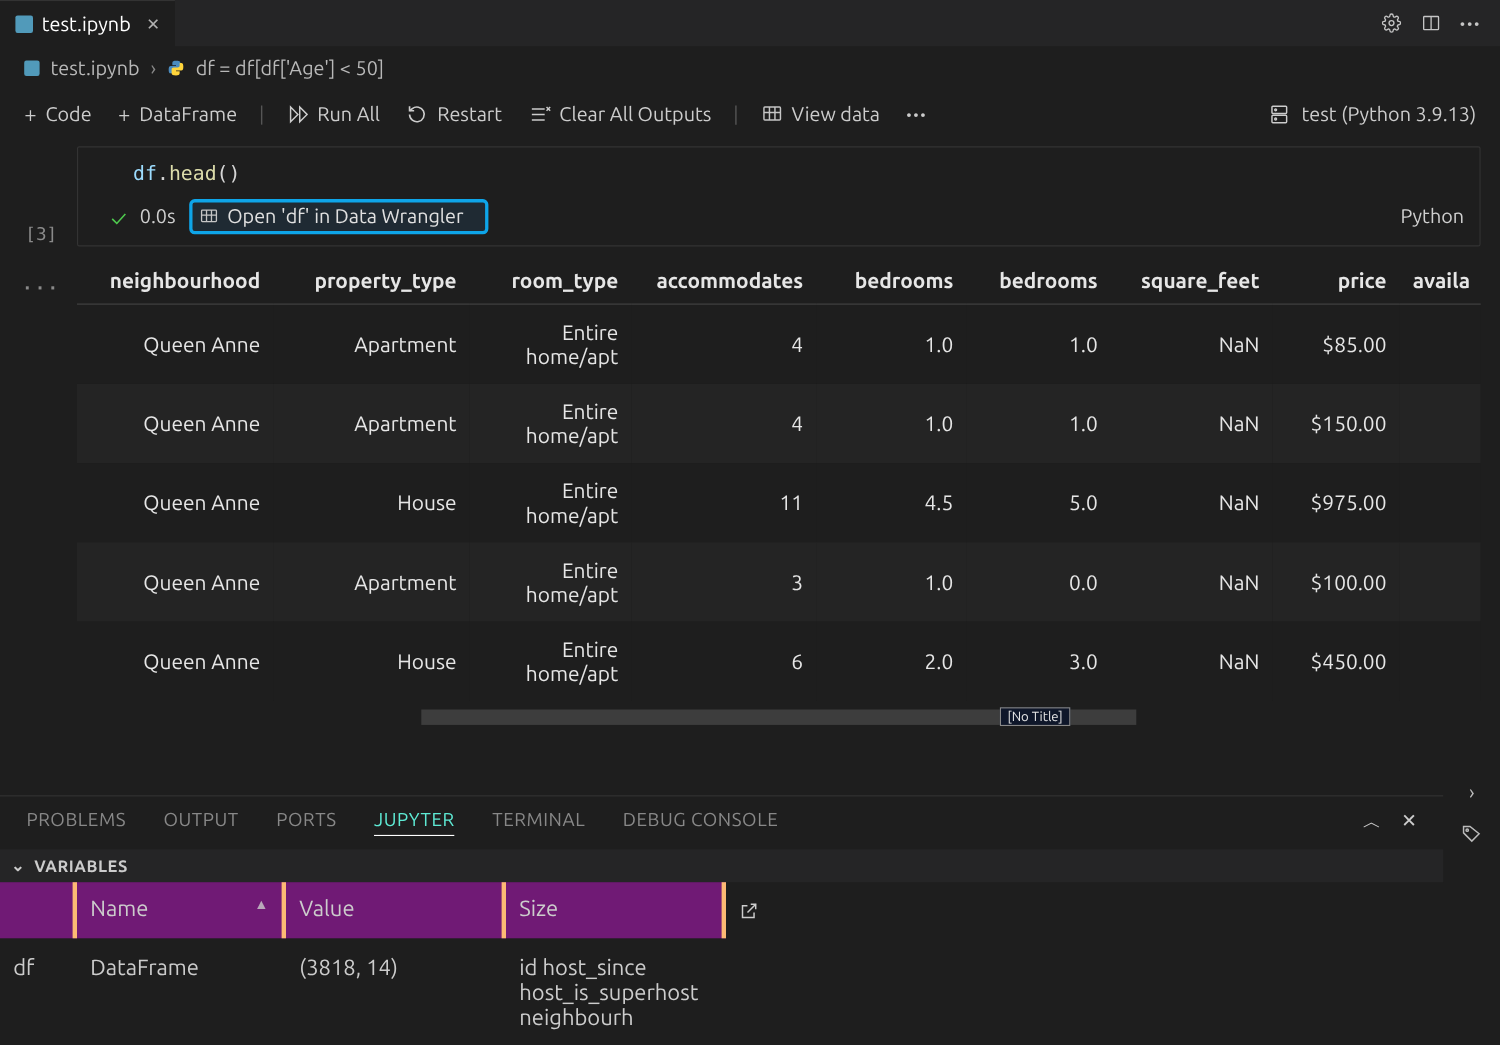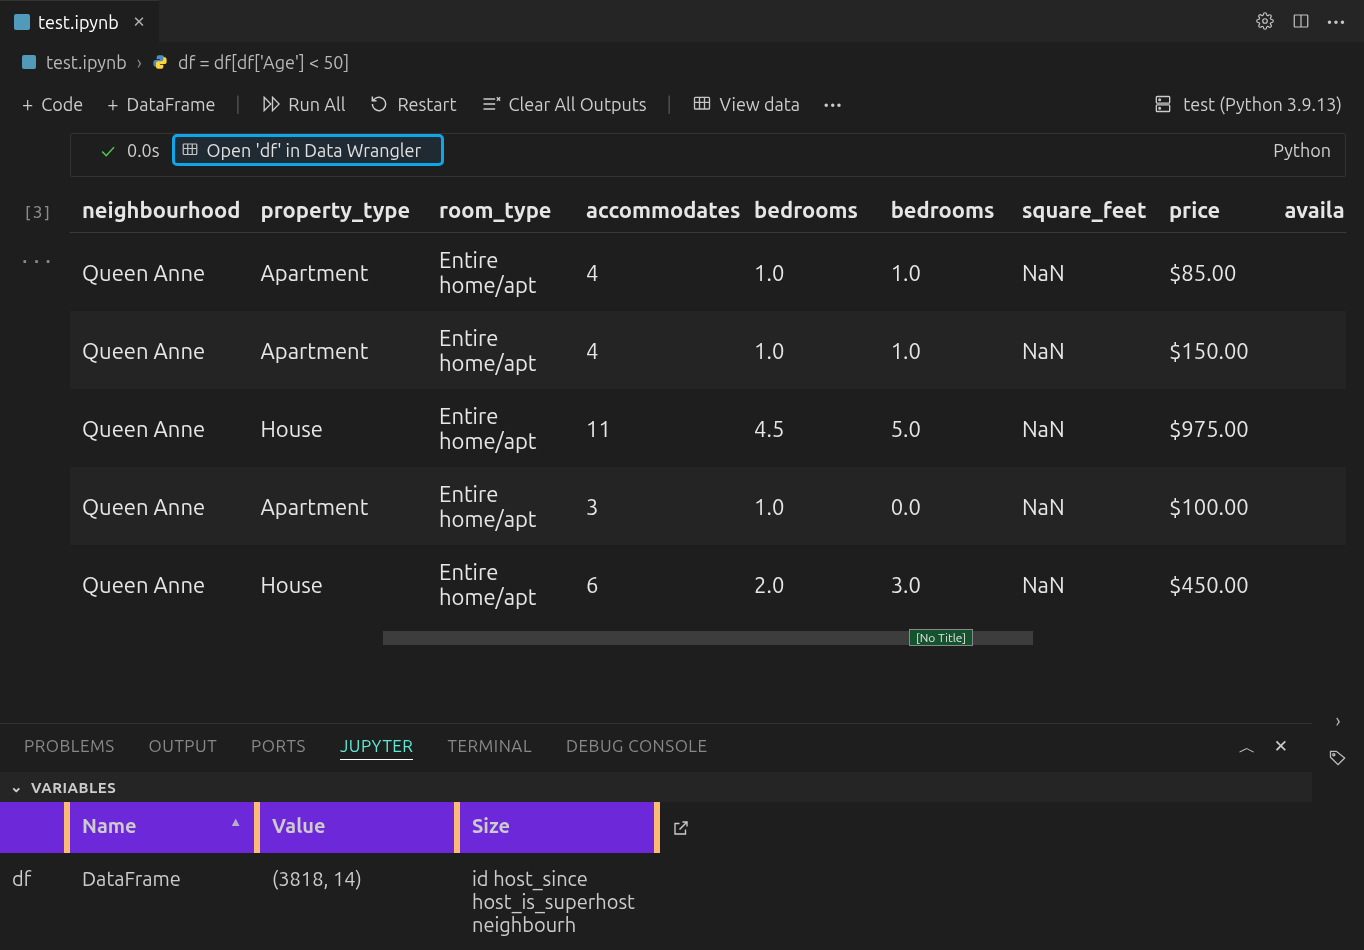--- a/index.html
+++ b/index.html
@@ -52,43 +52,43 @@
     border:3px solid #0ea5e9; background:#1f2a33;
     border-radius:5px; padding:3px 20px 3px 6px;
     display:flex; align-items:center; gap:8px; color:#e0e0e0;
   }
   .lang { margin-left:auto; }
 
   
   .out-wrap { margin-top:10px; }
   .df-table { width:100%; border-collapse:collapse; table-layout:fixed; }
   .df-table th, .df-table td {
-    padding:14px 12px; text-align:left; font-size:22px; color:#e6e6e6;
+    padding:14px 12px; text-align:right; font-size:19px; color:#e6e6e6;
   }
   .df-table thead th { font-weight:700; border-bottom:1px solid #3a3a3a; padding-top:10px; padding-bottom:10px;}
   .df-table tbody tr:nth-child(even){ background:#242424; }
   .df-table tbody tr:nth-child(odd) { background:#1e1e1e; }
   .scrollbar-fake {
     margin:8px auto 0 auto; width:650px; height:14px;
     background:#3d3d3d; position:relative;
   }
   .scroll-label {
     position:absolute; right:60px; top:-2px;
-    background:#14532d; color:#e5e5e5; font-size:12px; padding:1px 6px; border:1px solid #888;
+    background:#0f172a; color:#e5e5e5; font-size:12px; padding:1px 6px; border:1px solid #888;
   }
 
   
   .panel { position:absolute; bottom:0; left:0; right:52px; border-top:1px solid #333; background:#1e1e1e; }
   .panel-tabs { display:flex; align-items:flex-start; gap:34px; padding:12px 24px; font-size:17px; color:#888; }
   .panel-tabs .ptab.on { color:#5eead4; border-bottom:1px solid #fff; padding-bottom:4px;}
   .panel-tabs .ptab { letter-spacing:.5px; }
   .panel-tabs .pright { margin-left:auto; display:flex; gap:18px; color:#ccc;}
   .vars-hdr { display:flex; align-items:center; gap:8px; background:#252526; padding:6px 10px; font-size:15px; font-weight:600; letter-spacing:.5px;}
   .vars-grid { display:grid; grid-template-columns:70px 190px 200px 200px 1fr; }
-  .vars-grid .hd { background:#6d28d9; padding:12px 12px; border-right:6px solid #fdba74; font-size:20px; font-weight:700;}
+  .vars-grid .hd { background:#701a75; padding:12px 12px; border-right:4px solid #fdba74; font-size:20px; font-weight:400;}
   .vars-grid .cell-v { padding:14px 12px; font-size:20px;}
   .sort-ic { float:right; font-size:13px; opacity:.8;}
   .popout { display:inline-flex; transform:translateY(2px);}
   .right-rail {
     position:absolute; right:0; top:696px; bottom:0; width:52px;
     display:flex; flex-direction:column; align-items:center; gap:18px;
     padding-top:14px;
   }
   .right-rail .chev-r { color:#bbb; font-size:18px; }
   svg { display:block; }
@@ -183,20 +183,23 @@
   </div>
 </div>
 
 <div class="cell-area">
   <div class="cell-gutter">
     <span>[3]</span>
     <span class="gut-eli">···</span>
   </div>
 
   <div class="cell">
+    <div class="code">
+      <span class="tok-var">df</span><span>.</span><span class="tok-fn">head</span><span>()</span>
+    </div>
     <div class="status-row">
       <span class="check">✓</span>
       <span>0.0s</span>
       <div class="wrangler-btn">
         <svg width="18" height="18" viewBox="0 0 24 24" class="wranglerSvg">
             <rect x="3" y="4" width="18" height="14" rx="1"></rect>
             <path d="M3 10h18M9 4v14M15 4v14"></path>
           </svg>
         <span>Open 'df' in Data Wrangler</span>
       </div>

